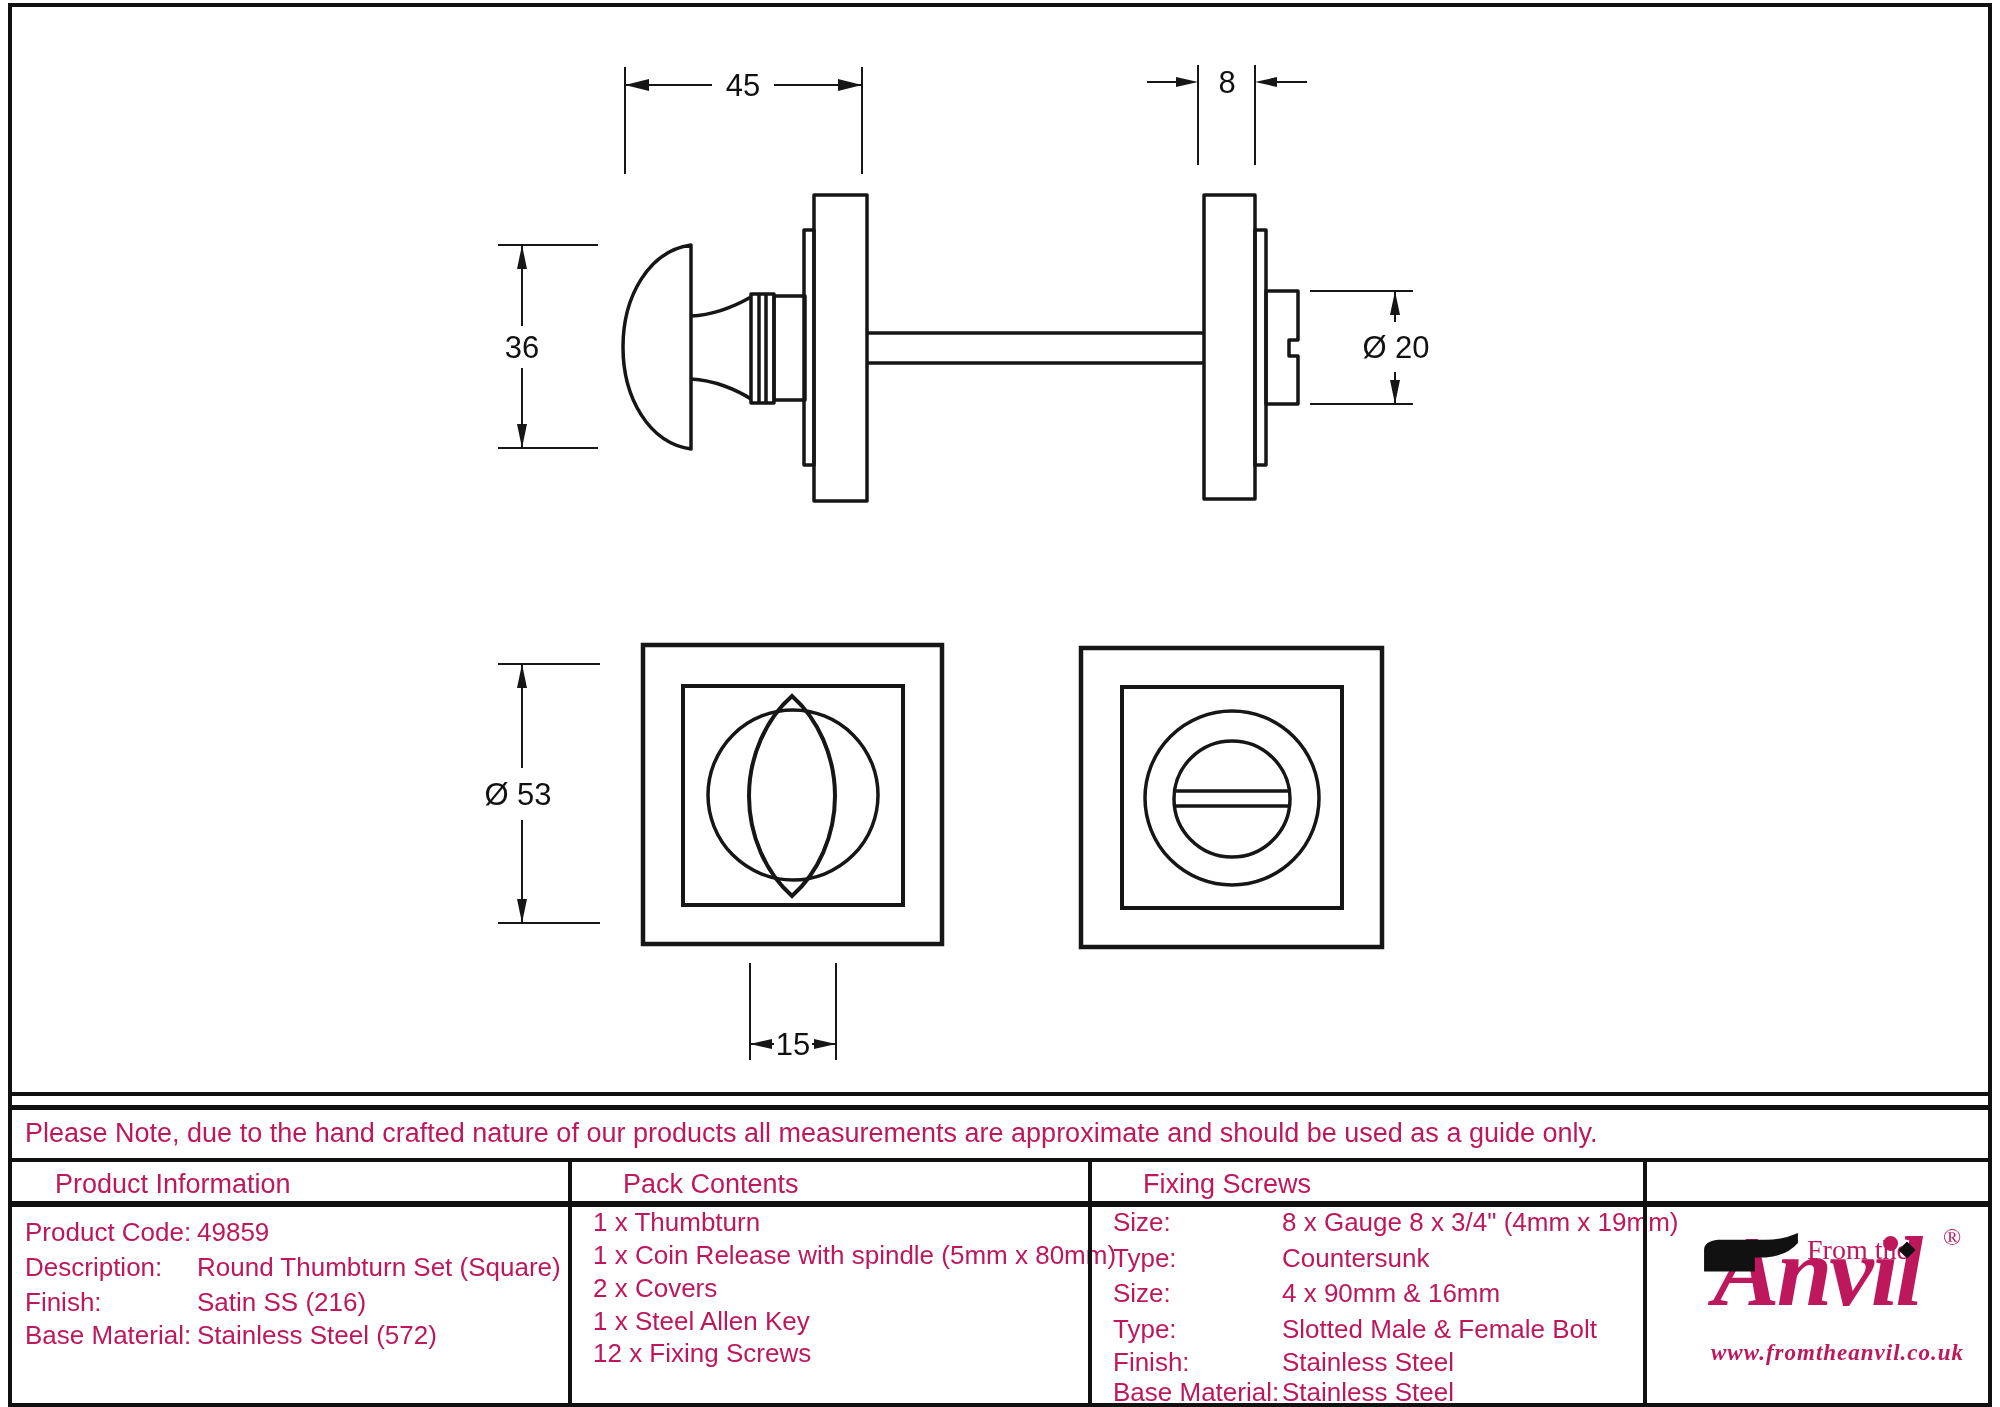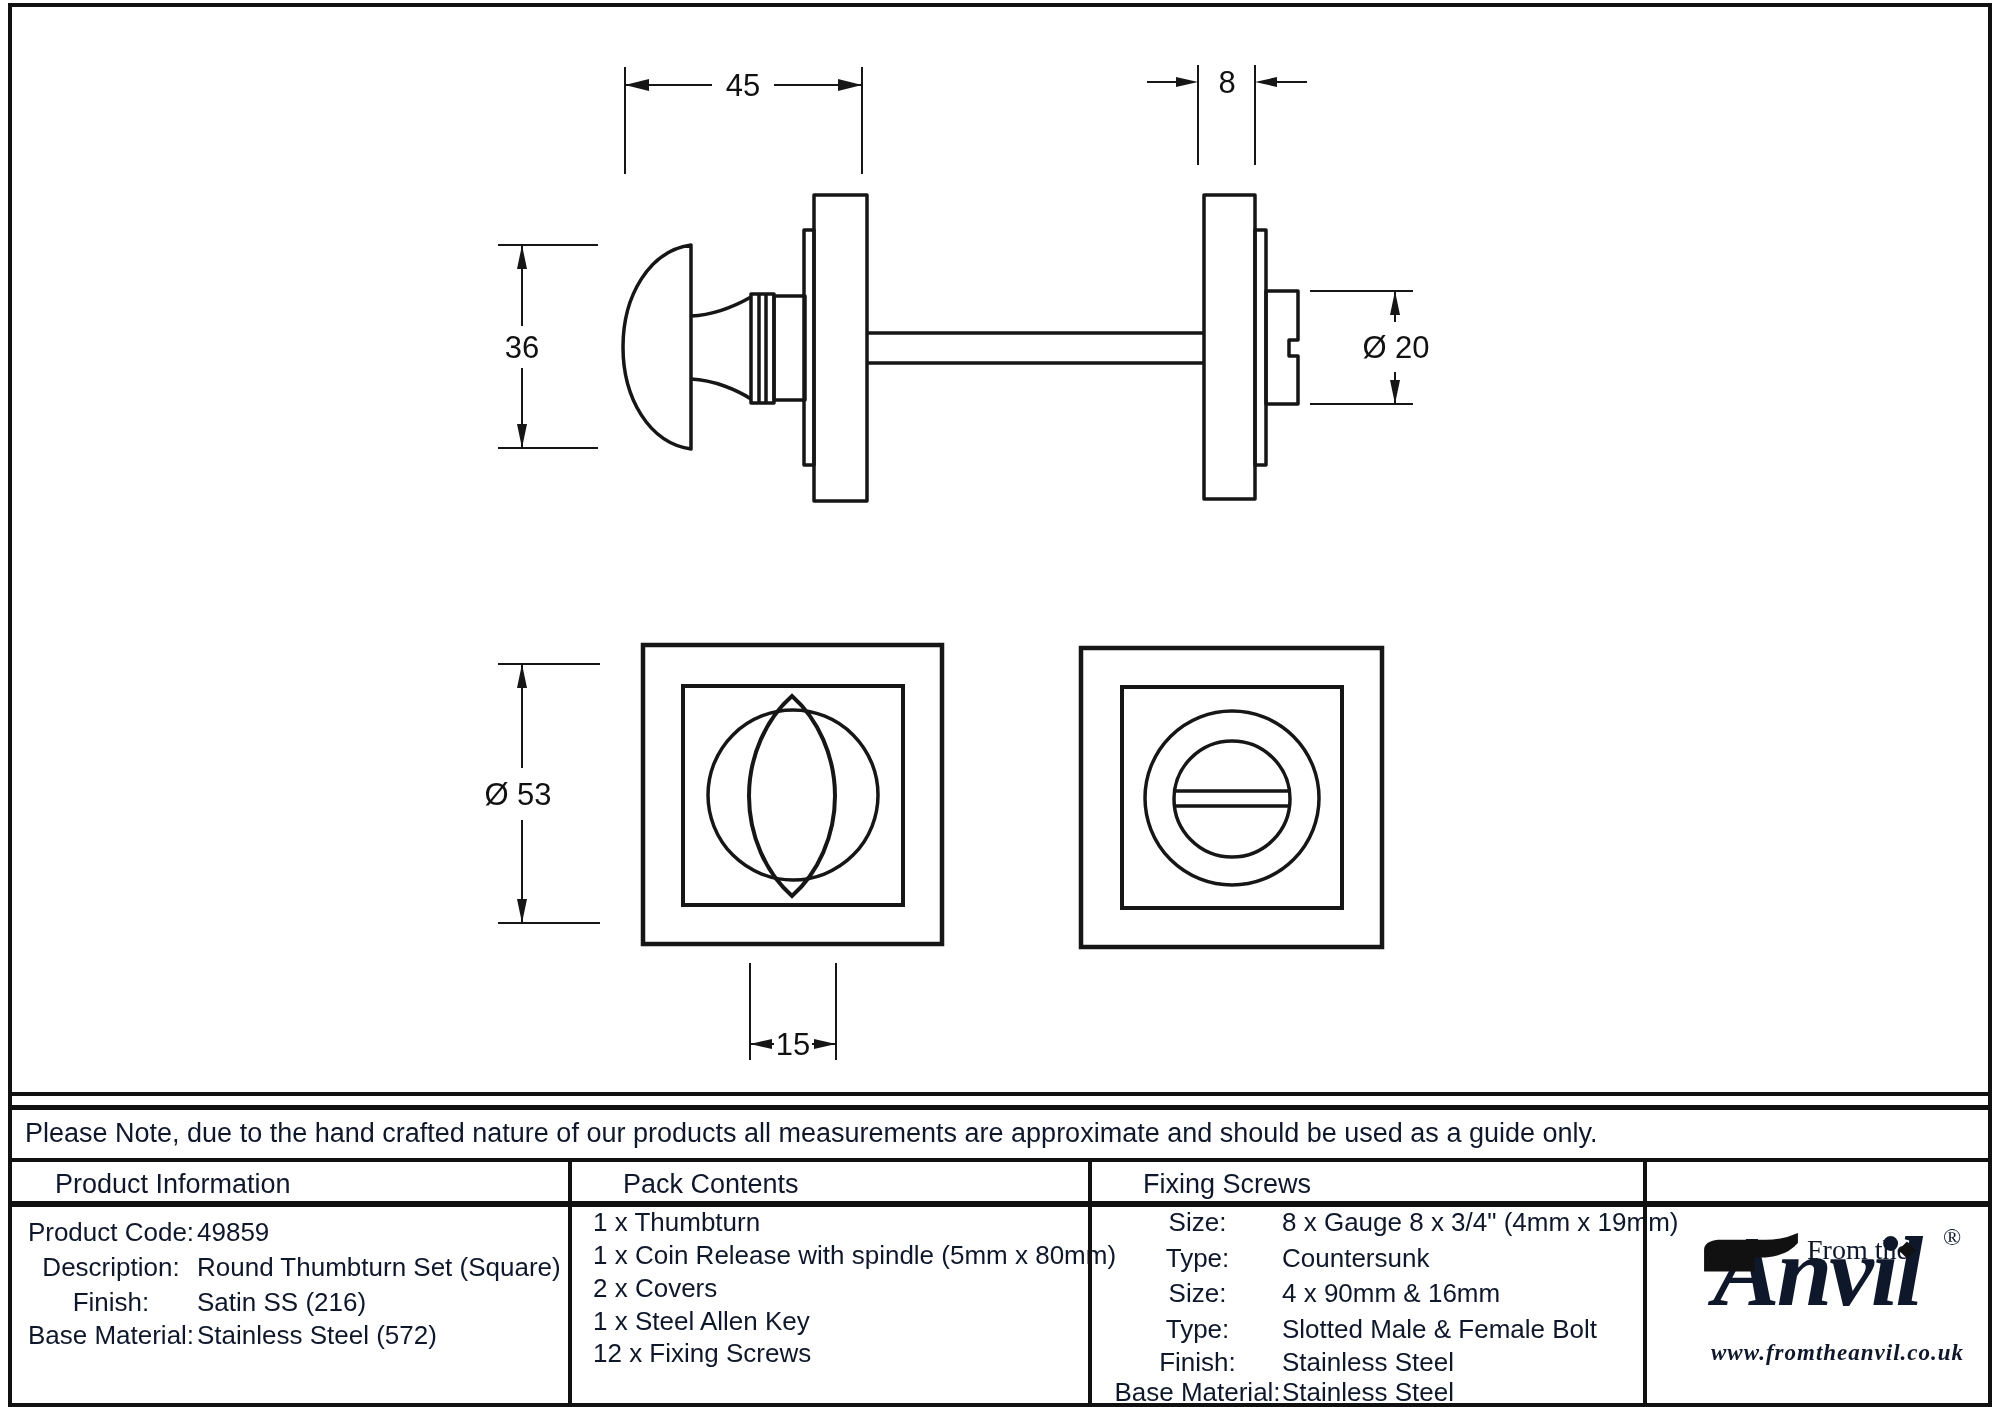--- a/index.html
+++ b/index.html
@@ -1,17 +1,17 @@
 <!DOCTYPE html>
 <html><head>
 <meta charset="utf-8">
 <style>
   html,body{margin:0;padding:0;background:#e8e8e8;}
   .page{position:relative;width:2000px;height:1407px;background:#ffffff;overflow:hidden;
-        font-family:"Liberation Sans",sans-serif;color:#0f172a;text-align:center;}
+        font-family:"Liberation Sans",sans-serif;color:#be185d;}
   .page-border{position:absolute;left:8px;top:3px;width:1976px;height:1396px;
                border:4px solid #111;pointer-events:none;z-index:9;}
   .hr{position:absolute;left:8px;width:1984px;background:#111;z-index:6;}
   .vr{position:absolute;width:4px;background:#111;z-index:6;}
   .drawing-svg{position:absolute;left:0;top:0;}
   .note-text{position:absolute;left:25px;top:1120px;font-size:27px;line-height:27px;white-space:nowrap;}
   .col-title{position:absolute;font-size:27px;line-height:28px;white-space:nowrap;margin-left:30px;}
   .kv{position:absolute;font-size:26px;line-height:28px;white-space:nowrap;display:flex;}
   .kv .k{display:inline-block;}
   .pi .k{width:172px;}

